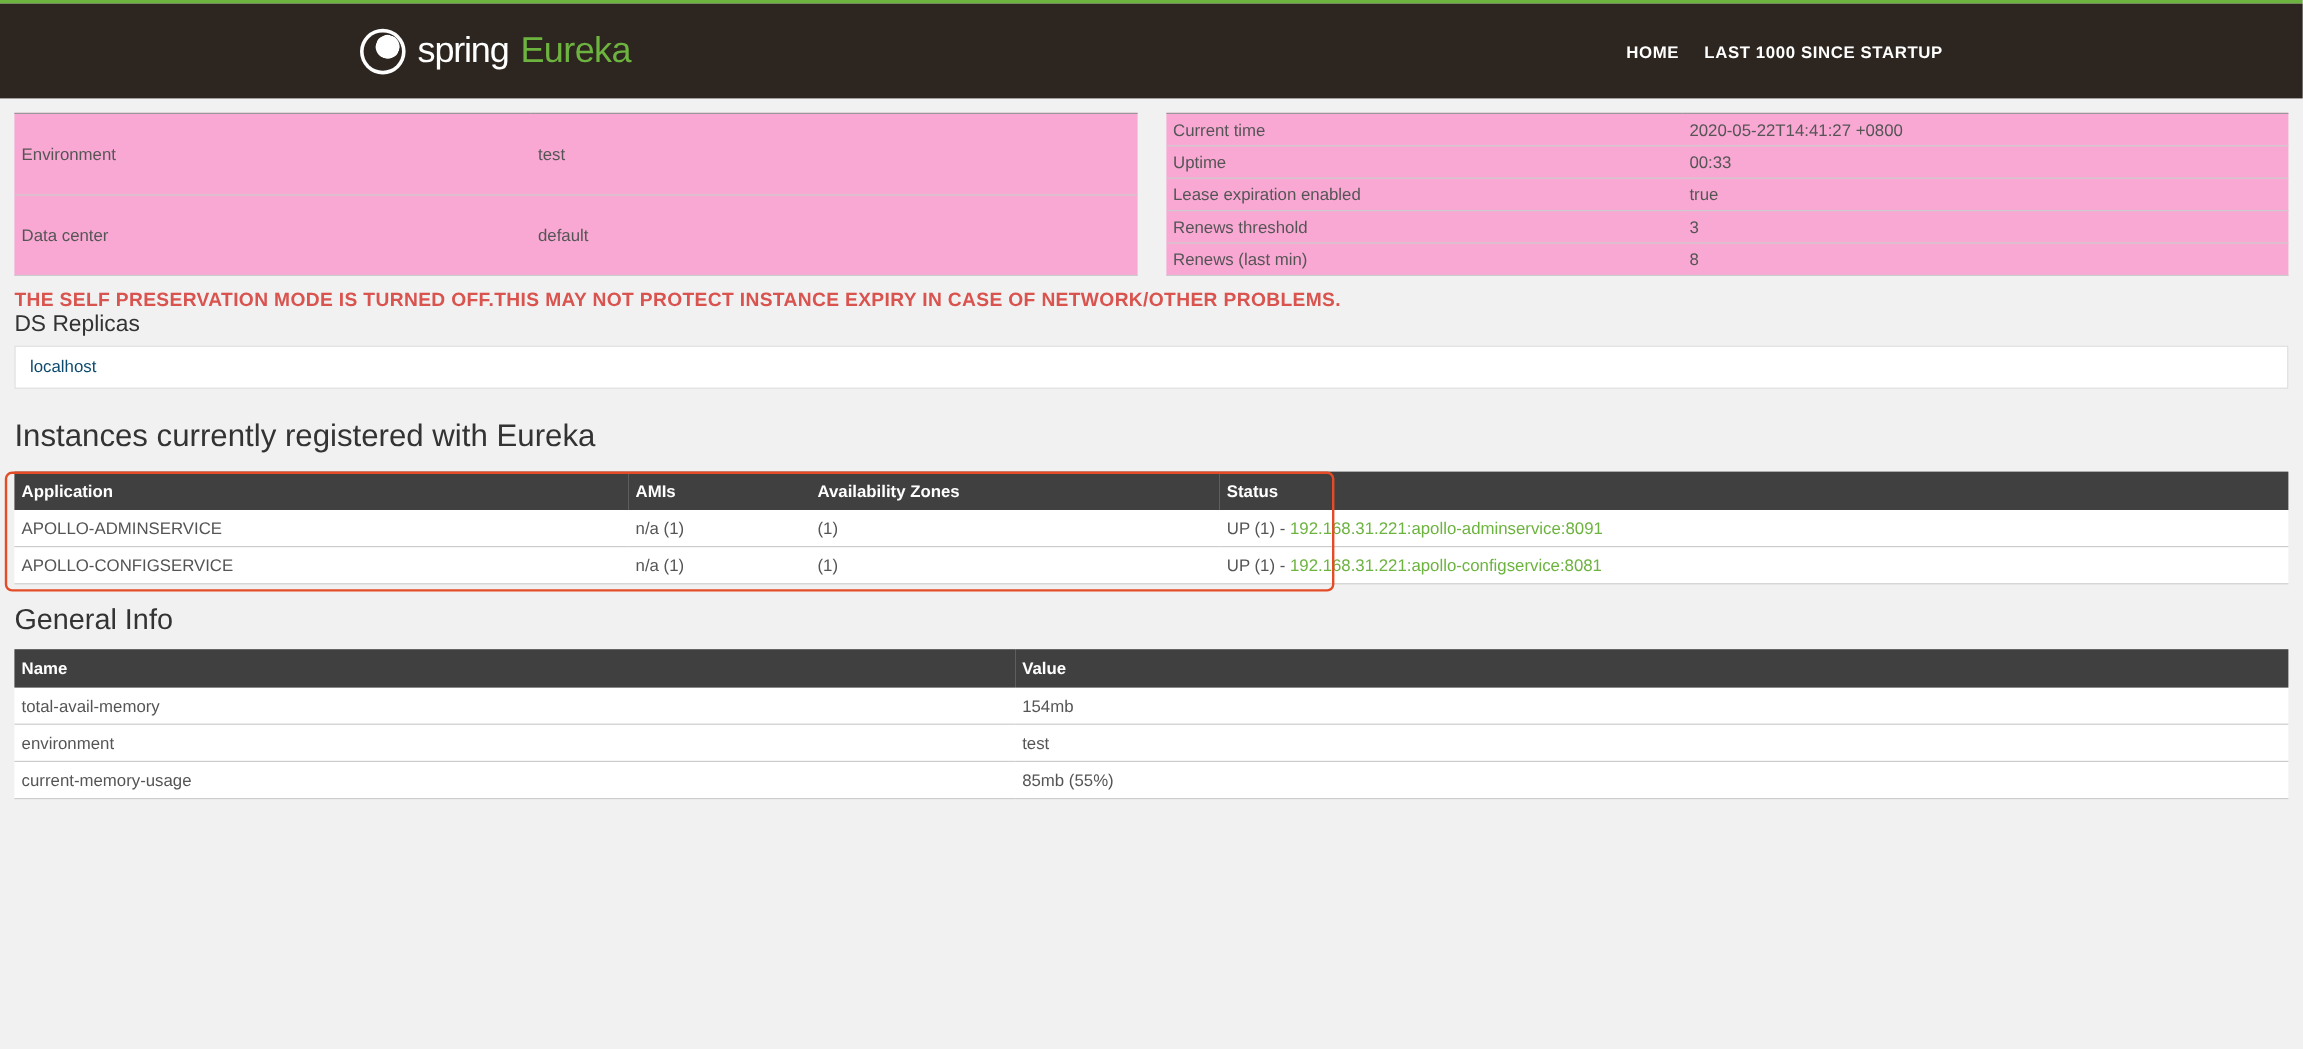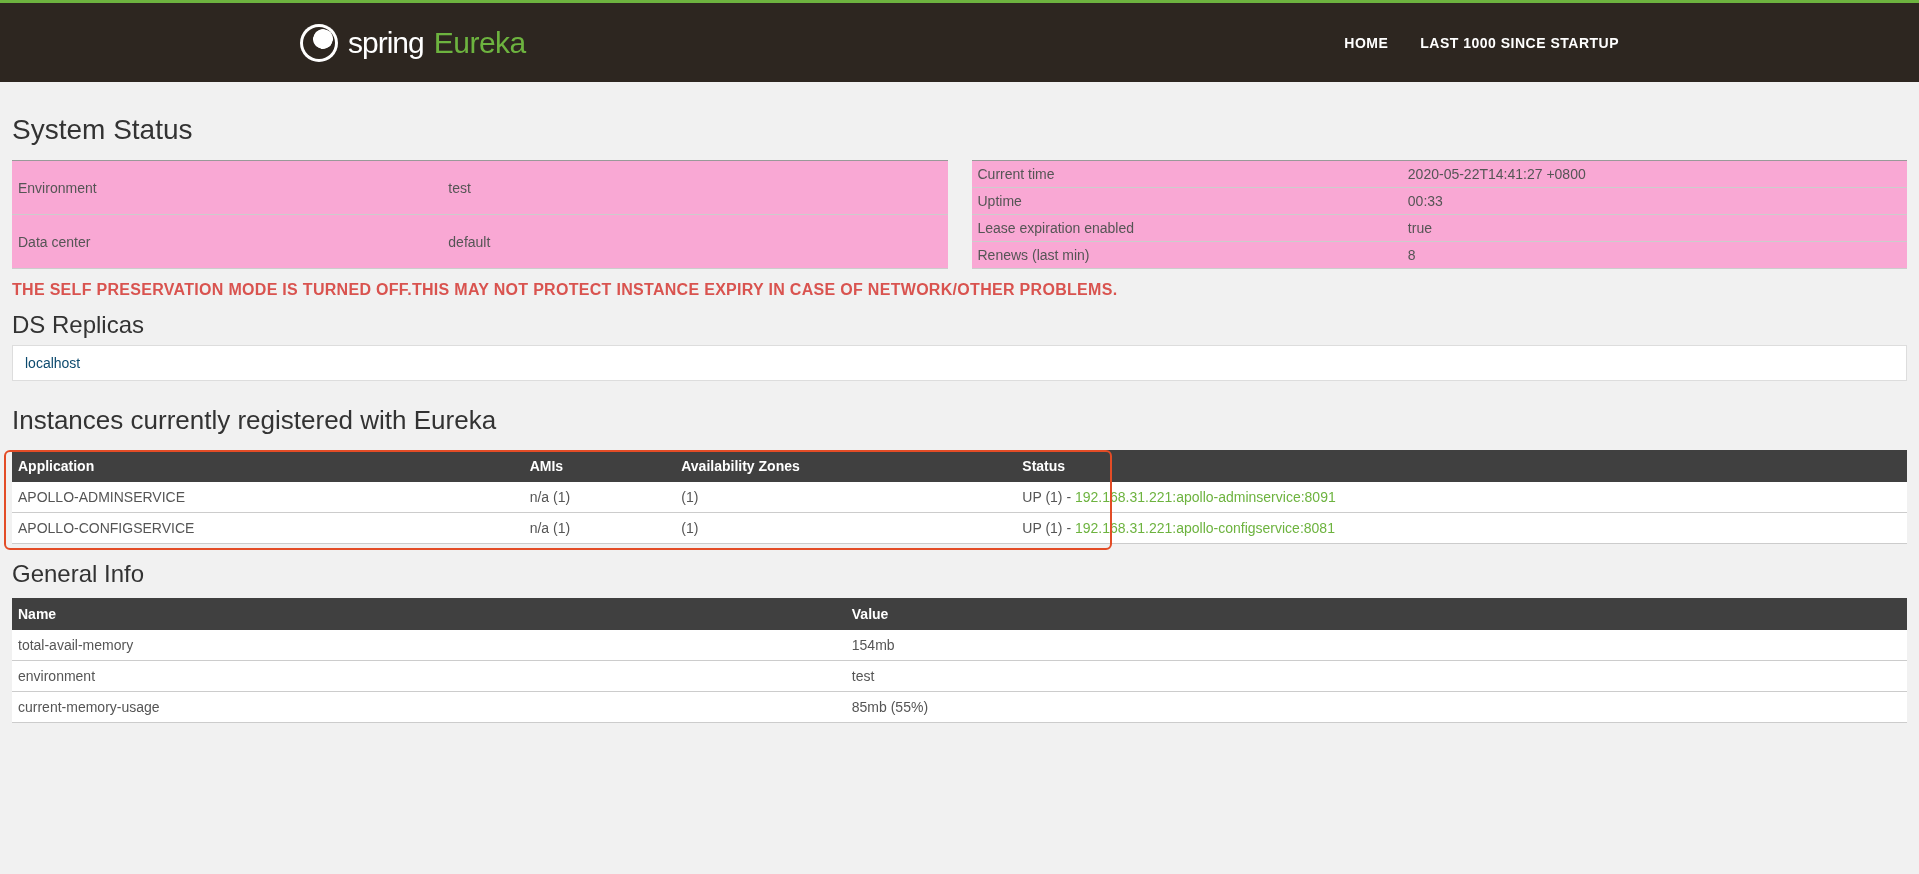--- a/index.html
+++ b/index.html
@@ -61,21 +61,21 @@
     }
     .brand-eureka {
       color: #6db33f;
       font-size: 30px;
       font-weight: 300;
       letter-spacing: -0.5px;
     }
     .nav-links {
       margin-left: auto;
       display: flex;
-      gap: 32px;
+      gap: 21px;
       text-align: center;
     }
     .nav-link {
       color: #fff;
       text-transform: uppercase;
       font-size: 14px;
       font-weight: 600;
       letter-spacing: 0.5px;
       cursor: pointer;
     }
@@ -112,23 +112,23 @@
       width: 46%;
     }
     .warning-text {
       color: #d9534f;
       font-weight: 700;
       font-size: 16px;
       letter-spacing: 0.3px;
       margin-top: 12px;
     }
     .ds-title {
-      font-size: 24px;
-      font-weight: 400;
-      margin-top: 12px;
+      font-size: 19px;
+      font-weight: 400;
+      margin-top: 0;
     }
     .replica-box {
       background: #fff;
       border: 1px solid #ddd;
       padding: 8px 12px;
       margin-top: 6px;
     }
     .replica-link {
       color: #0c4a6e;
       font-size: 14px;
@@ -203,21 +203,20 @@
     <span class="brand-eureka">Eureka</span>
   </div>
   <div class="nav-links">
     <span class="nav-link">HOME</span>
     <span class="nav-link">LAST 1000 SINCE STARTUP</span>
   </div>
 </div>
 
 <div class="container">
 
-  <h1 class="heading-large">System Status</h1>
 
   <div class="status-row">
     <table class="status-table">
       <tbody id="status-left">
           <tr>
             <td>Environment</td>
             <td>test</td>
           </tr>
           <tr>
             <td>Data center</td>
@@ -231,20 +230,24 @@
             <td>Current time</td>
             <td>2020-05-22T14:41:27 +0800</td>
           </tr>
           <tr>
             <td>Uptime</td>
             <td>00:33</td>
           </tr>
           <tr>
             <td>Lease expiration enabled</td>
             <td>true</td>
+          </tr>
+          <tr>
+            <td>Renews threshold</td>
+            <td>3</td>
           </tr>
           <tr>
             <td>Renews (last min)</td>
             <td>8</td>
           </tr>
         </tbody>
     </table>
   </div>
 
   <div class="warning-text">THE SELF PRESERVATION MODE IS TURNED OFF.THIS MAY NOT PROTECT INSTANCE EXPIRY IN CASE OF NETWORK/OTHER PROBLEMS.</div>

